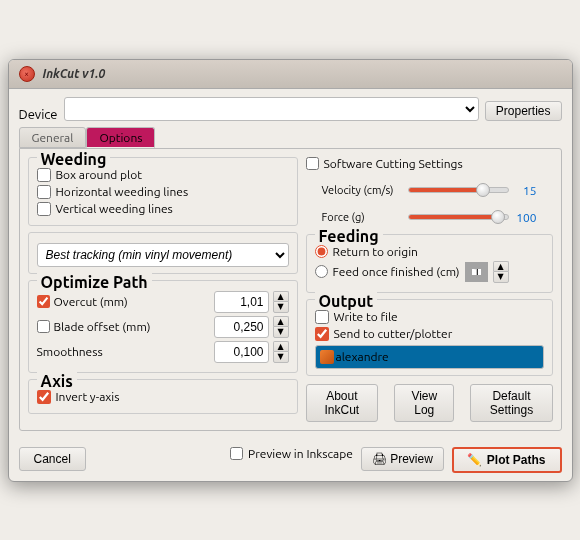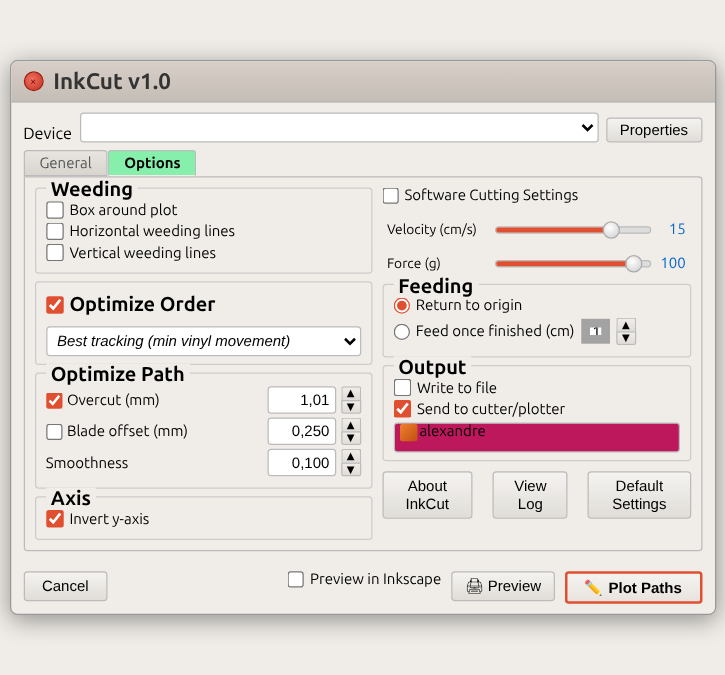--- a/index.html
+++ b/index.html
@@ -33,23 +33,24 @@
       width: 16px; height: 16px;
       background: radial-gradient(circle at 40% 40%, #f07060, #c03020);
       border-radius: 50%;
       border: 1px solid #a02010;
       margin-right: 8px;
       cursor: pointer;
       display: flex; align-items: center; justify-content: center;
       font-size: 9px; color: #700;
     }
     .title-text {
-      font-size: 18px;
+      font-size: 12px;
       font-weight: bold;
       color: #333;
+      font-style: italic;
     }
     .content {
       padding: 8px 10px;
     }
     
     .device-row {
       display: flex;
       align-items: flex-end;
       margin-bottom: 6px;
       gap: 6px;
@@ -79,24 +80,24 @@
     .tab {
       padding: 3px 12px;
       border: 1px solid #bbb;
       background: linear-gradient(to bottom, #e8e5e0, #d8d4ce);
       border-radius: 3px 3px 0 0;
       cursor: pointer;
       font-size: 12px;
       color: #555;
     }
     .tab.active {
-      background: #86efac;
+      background: #be185d;
       border-bottom: 1px solid #f0ede8;
       color: #000;
-      font-weight: bold;
+      font-weight: normal;
     }
     
     .main-area {
       display: flex;
       border: 1px solid #bbb;
       border-radius: 0 3px 3px 3px;
       background: #f0ede8;
       padding: 8px;
       gap: 8px;
     }
@@ -202,21 +203,21 @@
       align-items: center;
       gap: 5px;
       font-size: 12px;
       margin-bottom: 4px;
     }
     
     .slider-row {
       display: flex;
       align-items: center;
       gap: 6px;
-      margin: 4px 4px;
+      margin: 4px 16px;
       font-size: 12px;
     }
     .slider-label { width: 80px; font-size: 11px; }
     .slider-track {
       flex: 1;
       height: 6px;
       background: #ddd;
       border-radius: 3px;
       position: relative;
       border: 1px solid #bbb;
@@ -301,25 +302,25 @@
     .file-icon {
       display: inline-block;
       width: 14px; height: 14px;
       background: linear-gradient(135deg, #f08030, #c05010);
       border-radius: 2px;
       margin-right: 2px;
       vertical-align: middle;
     }
     .alex-select {
       display: flex;
-      align-items: flex-start;
+      align-items: center;
       width: 100%;
       height: 24px;
       border: 1px solid #bbb;
-      background: #be185d;
+      background: #0369a1;
       border-radius: 3px;
       padding: 0 4px;
       font-size: 12px;
       margin-top: 4px;
     }
   </style>
 </head>
 <body>
 
 <div class="window">
@@ -358,24 +359,20 @@
               <span>Horizontal weeding lines</span>
             </div>
             <div class="checkbox-row">
               <input type="checkbox" style="">
               <span>Vertical weeding lines</span>
             </div>
           </div>
         </div>
 
         <div class="group-box">
-          <div class="checkbox-row" style="margin-bottom:4px;">
-            <input type="checkbox" class="cb-orange" checked="" style="">
-            <span class="group-label" style="position:static;background:none;padding:0;">Optimize Order</span>
-          </div>
           <select class="full-select">
             <option>Best tracking (min vinyl movement)</option>
           </select>
         </div>
 
         <div class="group-box">
           <span class="group-label">Optimize Path</span>
           <div class="group-content">
             <div class="spin-row">
               <input type="checkbox" class="cb-orange" checked="" style="">

